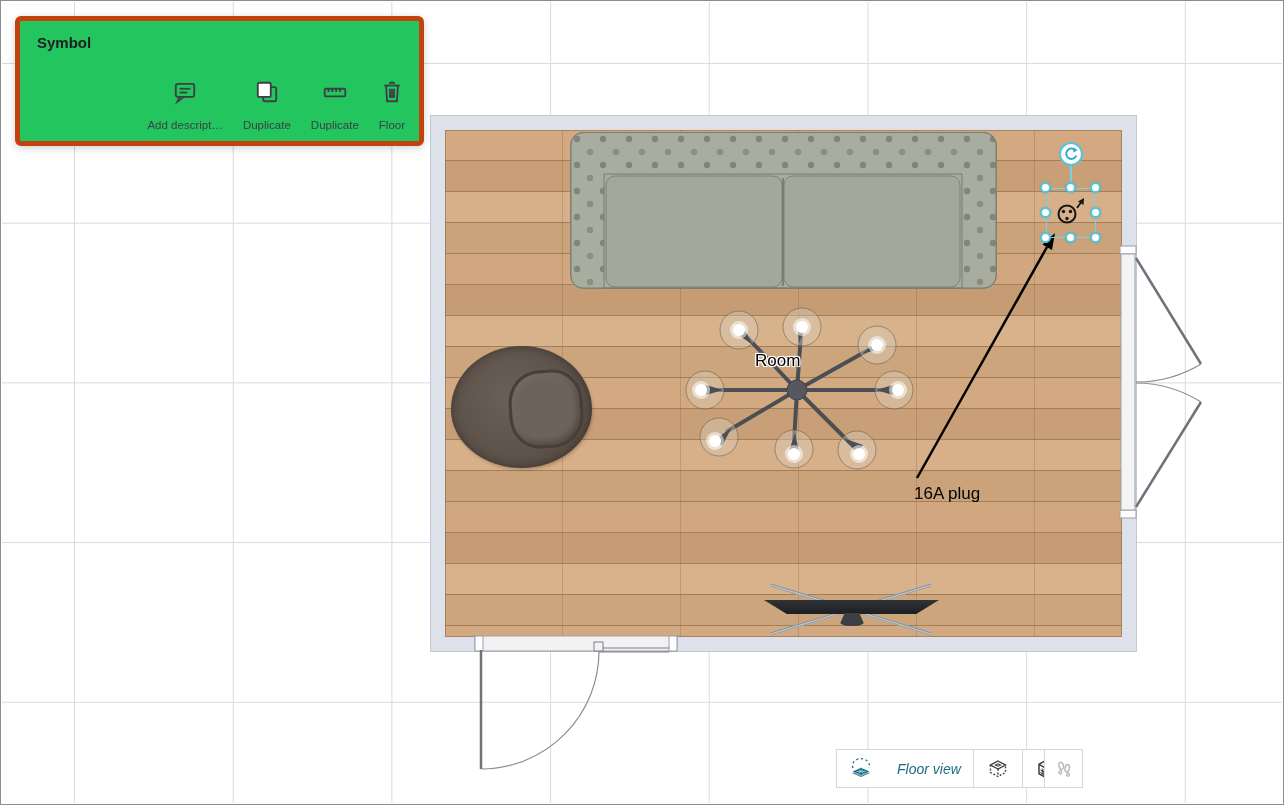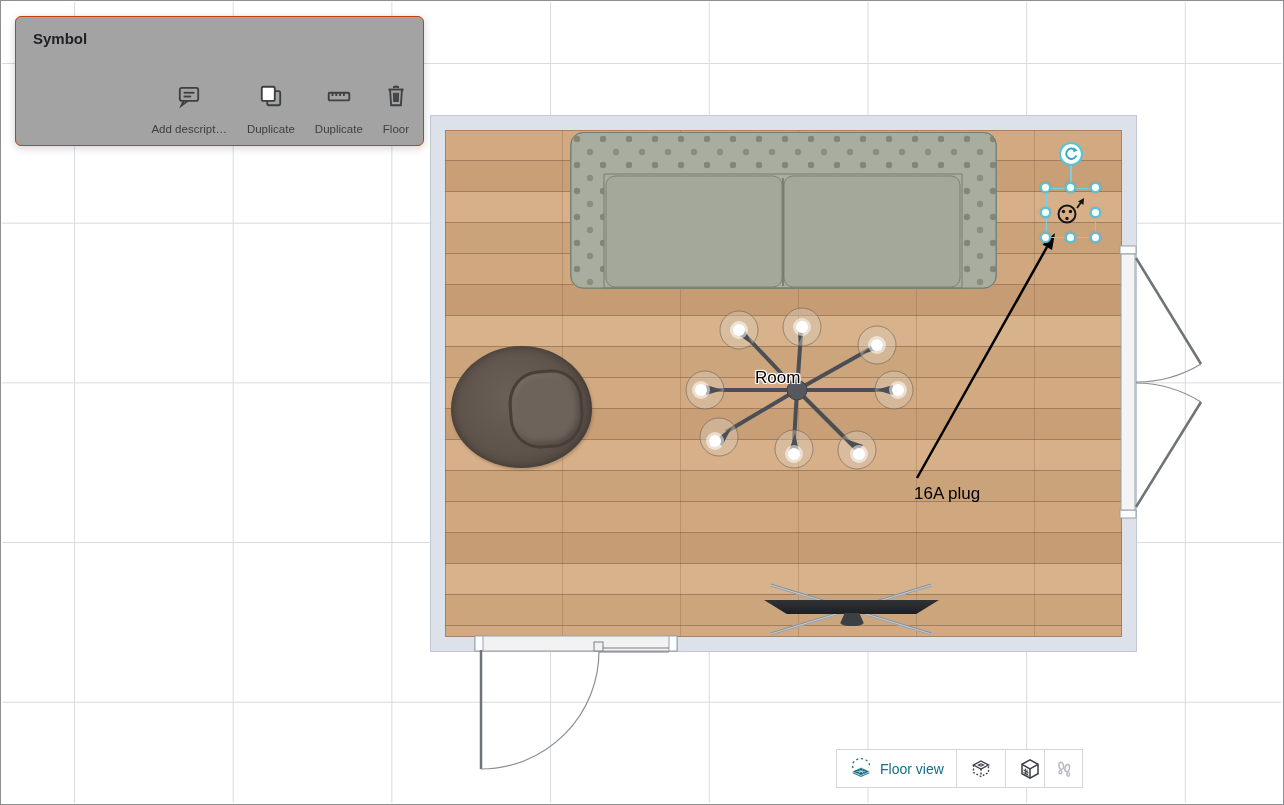--- a/index.html
+++ b/index.html
@@ -65,54 +65,54 @@
   .tv-leg.b{ transform:rotate(-17deg); }
   .tv-bar{ position:absolute; left:0; top:20px; width:175px; height:14px;
     background:linear-gradient(#303336,#1d1f21);
     clip-path:polygon(0 0,100% 0,87% 100%,13% 100%); }
   .tv-stand{ position:absolute; left:75px; top:33px; width:26px; height:13px;
     background:#3c3f43; clip-path:polygon(22% 0,78% 0,100% 100%,0 100%);
     border-radius:0 0 40% 40%; }
 
   
   .room-label{
-    position:absolute; left:753px; top:366px; font-size:17px; color:#000;
+    position:absolute; left:753px; top:349px; font-size:17px; color:#000;
     text-shadow:-1px -1px 0 #fff,1px -1px 0 #fff,-1px 1px 0 #fff,1px 1px 0 #fff,0 0 3px #fff;
   }
   .plug-label{ position:absolute; left:876px; top:482px; font-size:17px; color:#000;margin-left:36px; }
 
   
   .sel-box{ position:absolute; left:1044px; top:186px; width:50px; height:50px;
     border:1.5px solid #79cfe4; }
   .handle{ position:absolute; width:11px; height:11px; border-radius:50%;
     background:#fff; border:2px solid #54c3dc; box-shadow:0 0 2px rgba(0,120,150,.3); }
   .sel-line{ position:absolute; left:1068px; top:163px; width:2px; height:23px; background:#79cfe4; }
   .rotate-handle{ position:absolute; left:1057px; top:140px; width:24px; height:24px;
     border-radius:50%; background:#fff; border:2px solid #54c3dc;
     display:flex; align-items:center; justify-content:center; }
 
   
   .symbol-panel{
     position:absolute; left:14px; top:15px; width:409px; height:130px;
-    background:#a3a3a3; border:1px solid #c2410c; border-radius:6px;
+    background:#22c55e; border:5px solid #c2410c; border-radius:6px;
     box-shadow:0 2px 8px rgba(0,0,0,.18);
   }
   .symbol-title{ position:absolute; left:17px; top:13px; font-size:15px; font-weight:bold; color:#202124; }
   .panel-actions{ position:absolute; right:14px; bottom:10px; display:flex; gap:20px; }
   .panel-action{ display:flex; flex-direction:column; align-items:center; gap:14px;
     background:none; border:none; cursor:pointer; font-family:inherit; }
   .panel-action svg{ display:block; }
   .panel-action .lbl{ font-size:11.5px; color:#3c4043; white-space:nowrap; }
 
   
   .view-toolbar{ position:absolute; left:835px; top:748px; height:39px; display:flex;
     background:#fff; border:1px solid #d6d6d6; }
-  .vt-btn{ display:flex; align-items:center; justify-content:center; gap:7px;
+  .vt-btn{ display:flex; align-items:center; justify-content:center; gap:24px;
     background:#fff; border:none; border-right:1px solid #d9d9d9; cursor:pointer;
-    font-family:inherit; padding:0 12px; }
+    font-family:inherit; padding:0 12px;font-style:italic; }
   .vt-btn:last-child{ border-right:none; }
   .vt-btn .vt-label{ font-size:14px; color:#186e85; }
   .walk-btn{ position:absolute; left:1043px; top:748px; width:39px; height:39px;
     background:#fff; border:1px solid #d6d6d6; display:flex; align-items:center;
     justify-content:center; cursor:default; }
 
   svg{ overflow:visible; }
   .overlay{ position:absolute; left:0; top:0; pointer-events:none; }
 </style>
 </head>

